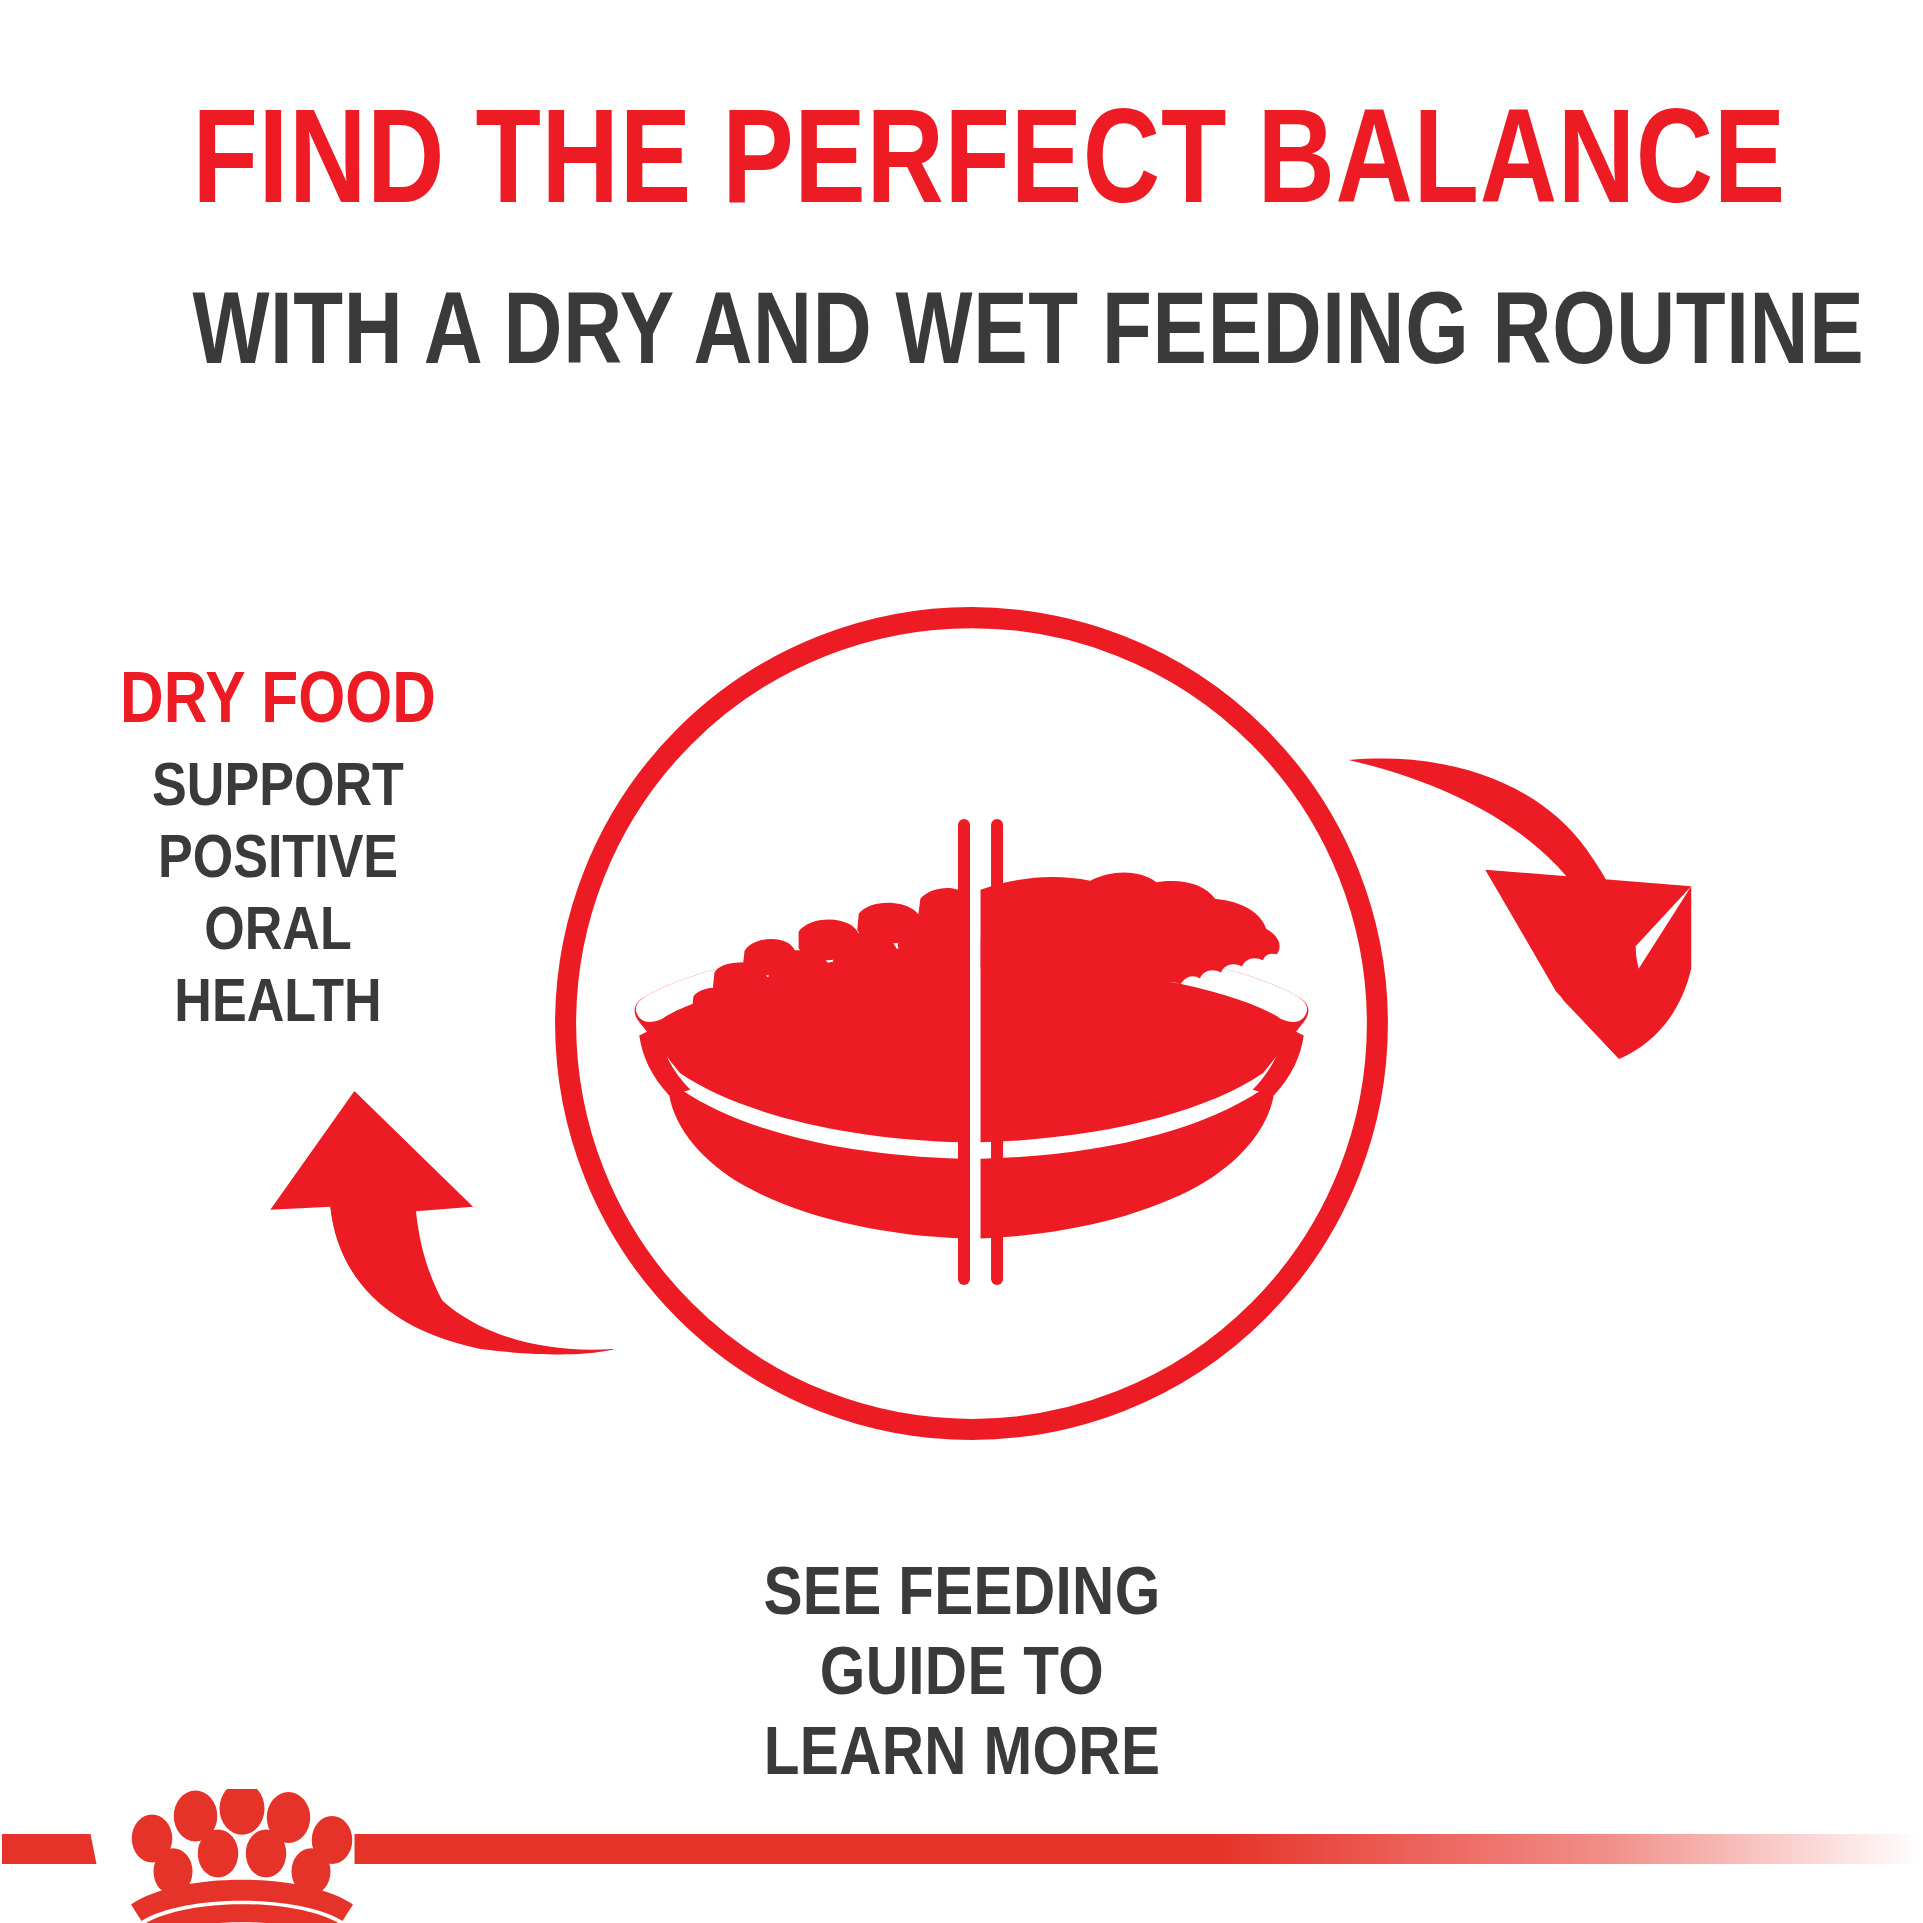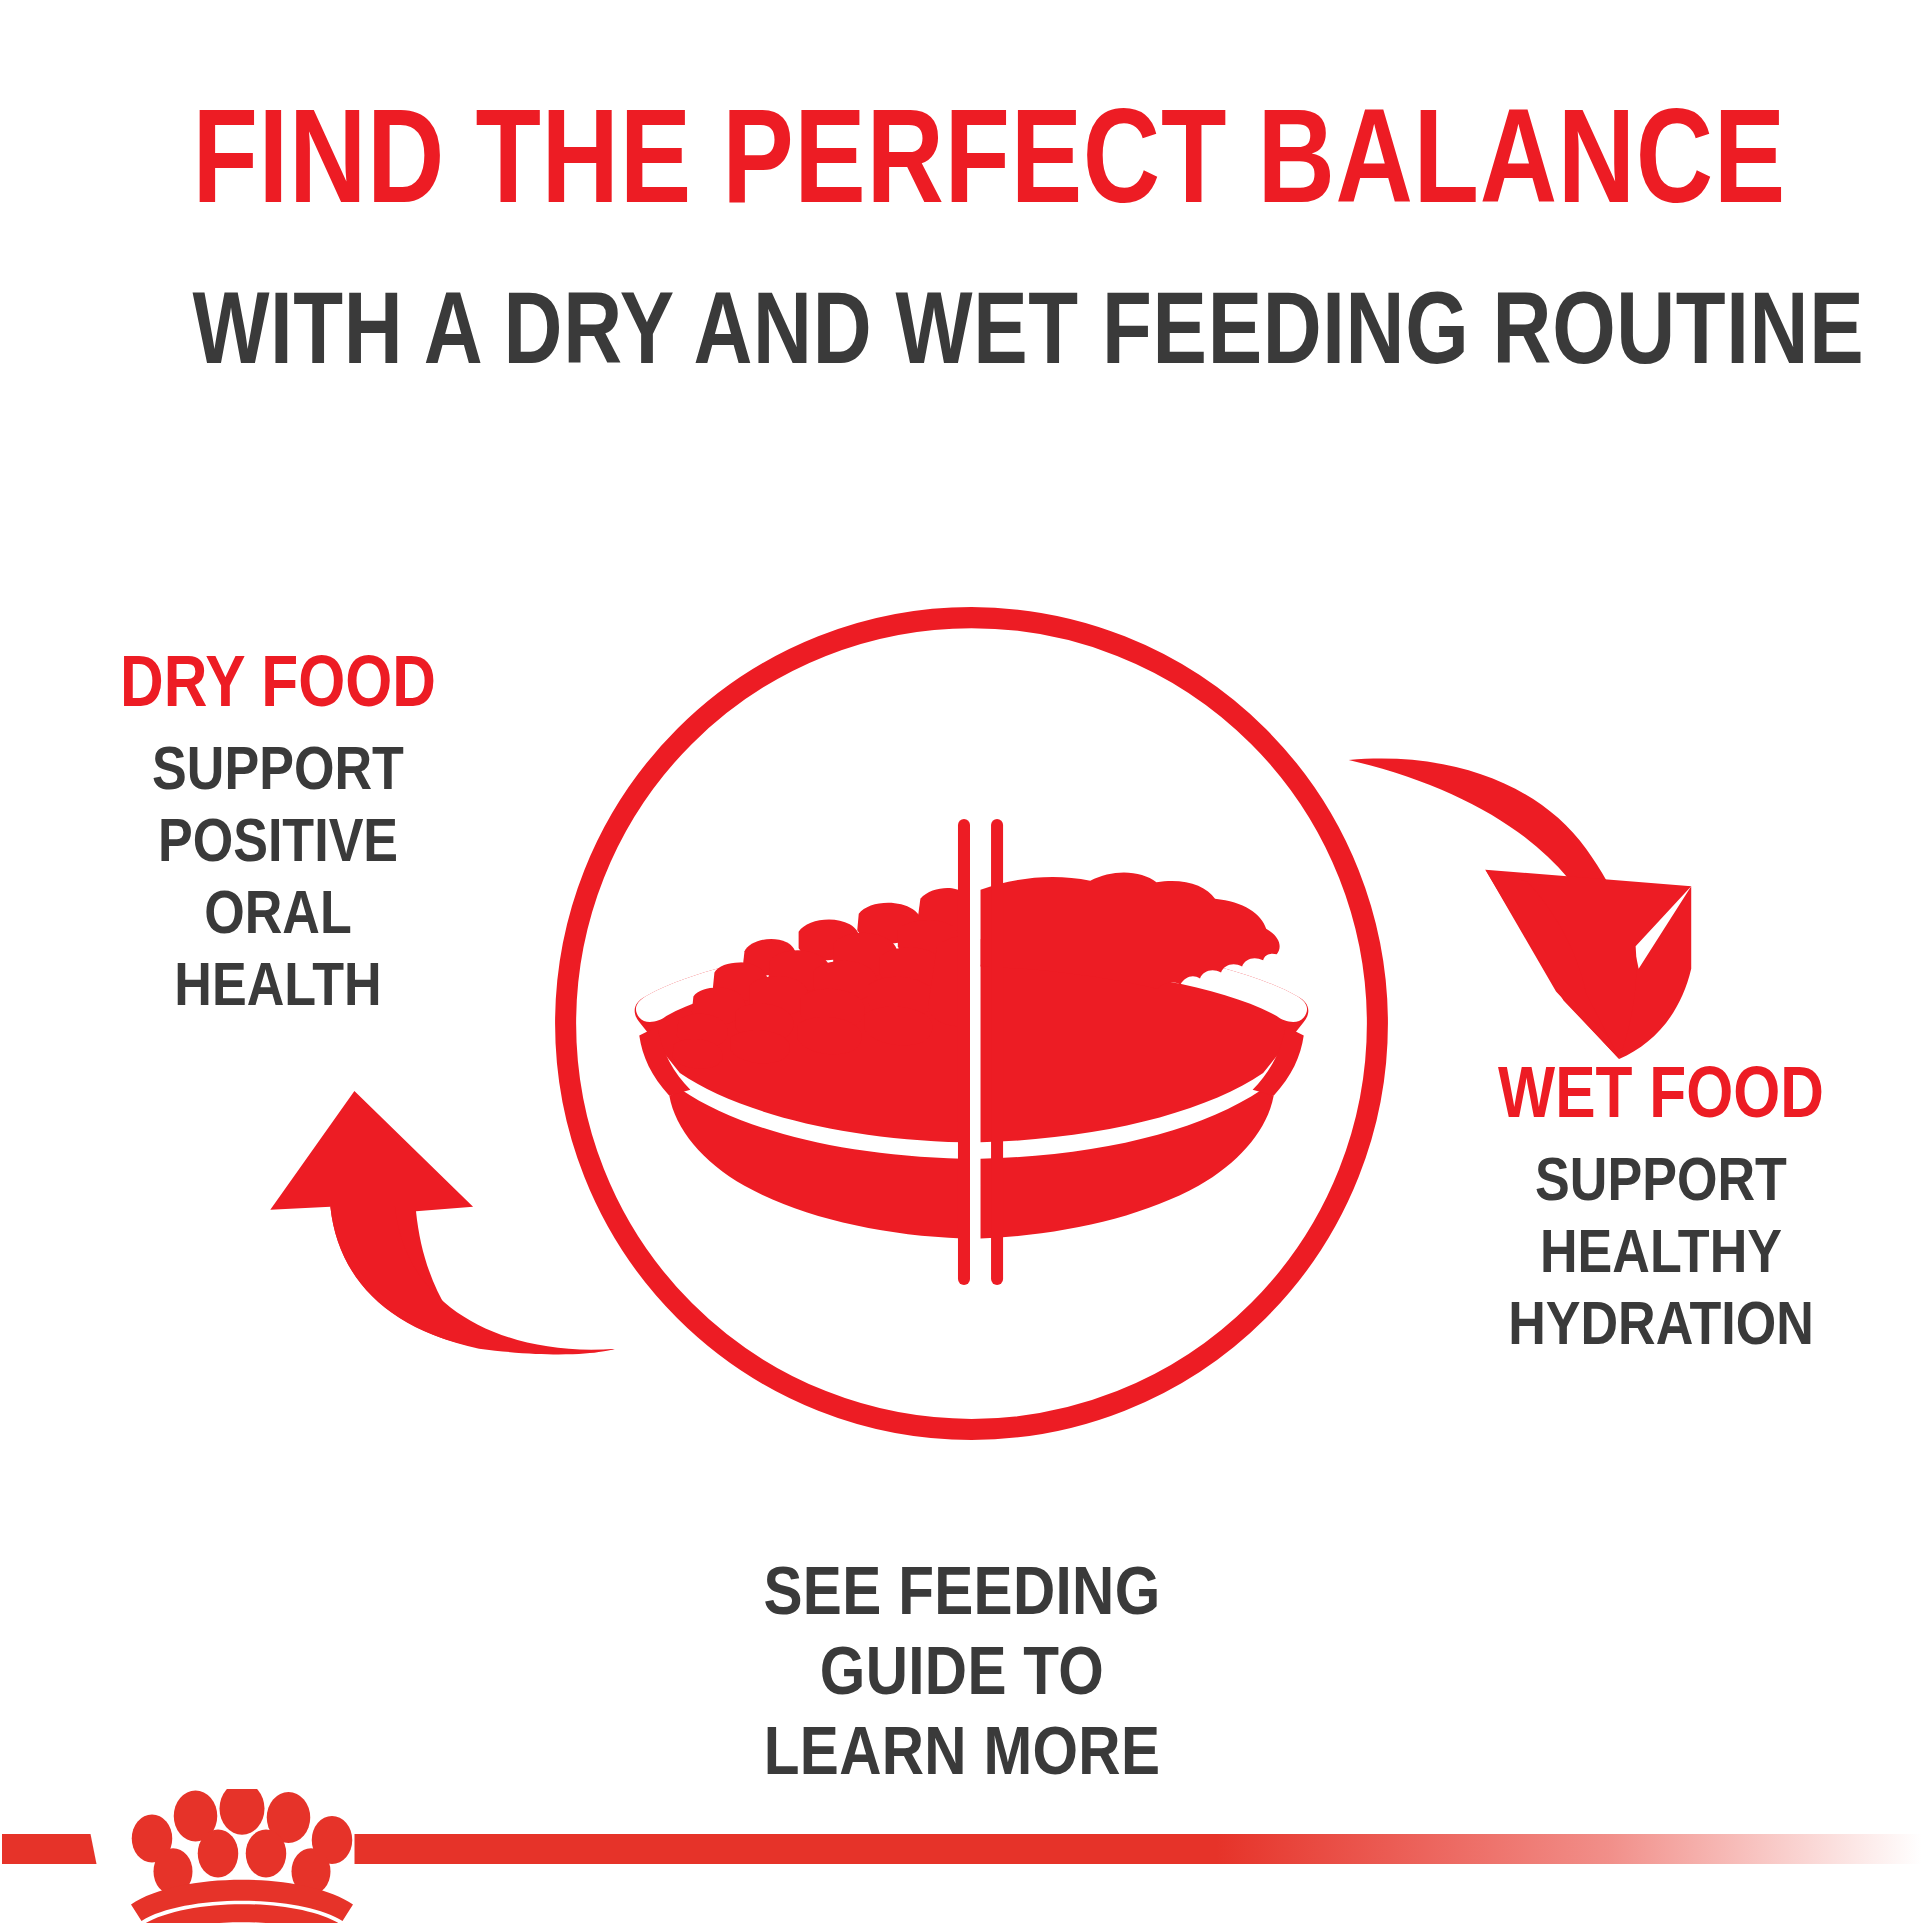--- a/index.html
+++ b/index.html
@@ -57,21 +57,21 @@
   }
   .side .body{
     display:block;
     color:#3A3A3A;
     font-size:62px;
     font-weight:700;
     line-height:1.16;
     margin-top:13.5px;
     transform:scaleX(0.84);
   }
-  .side-left{left:45px;top:645px;width:466px;}
+  .side-left{left:45px;top:661px;width:466px;}
   .side-right{left:1413px;top:1056px;width:496px;}
 
   
   .caption{
     position:absolute;
     left:0;right:0;top:1550px;
     text-align:center;
     color:#3A3A3A;
     font-size:68px;
     font-weight:700;
@@ -98,25 +98,20 @@
     <span class="h2">WITH A DRY AND WET FEEDING ROUTINE</span>
   </div>
 
   <div class="side side-left">
     <span class="title">DRY FOOD</span>
     <span class="body">SUPPORT</span>
     <span class="body" style="margin-top:0">POSITIVE ORAL</span>
     <span class="body" style="margin-top:0">HEALTH</span>
   </div>
 
-  <div class="side side-right">
-    <span class="title">WET FOOD</span>
-    <span class="body">SUPPORT HEALTHY</span>
-    <span class="body" style="margin-top:0">HYDRATION</span>
-  </div>
 
   <div class="arrow-left">
     <svg viewBox="0 0 520 470" width="391" height="353">
       <path fill="#ED1C24" d="M172 112 L60 270 L140 266 C150 360 215 428 330 452 C290 402 262 350 254 272 L330 266 Z"></path>
       <path fill="#ED1C24" d="M140 266 C150 360 215 428 338 455 C470 472 520 455 520 455 C430 462 352 440 300 400 C252 362 232 318 226 266 Z"></path>
     </svg>
   </div>
 
   <div class="artwork">
     <svg viewBox="0 0 1200 1200" width="902" height="902">

